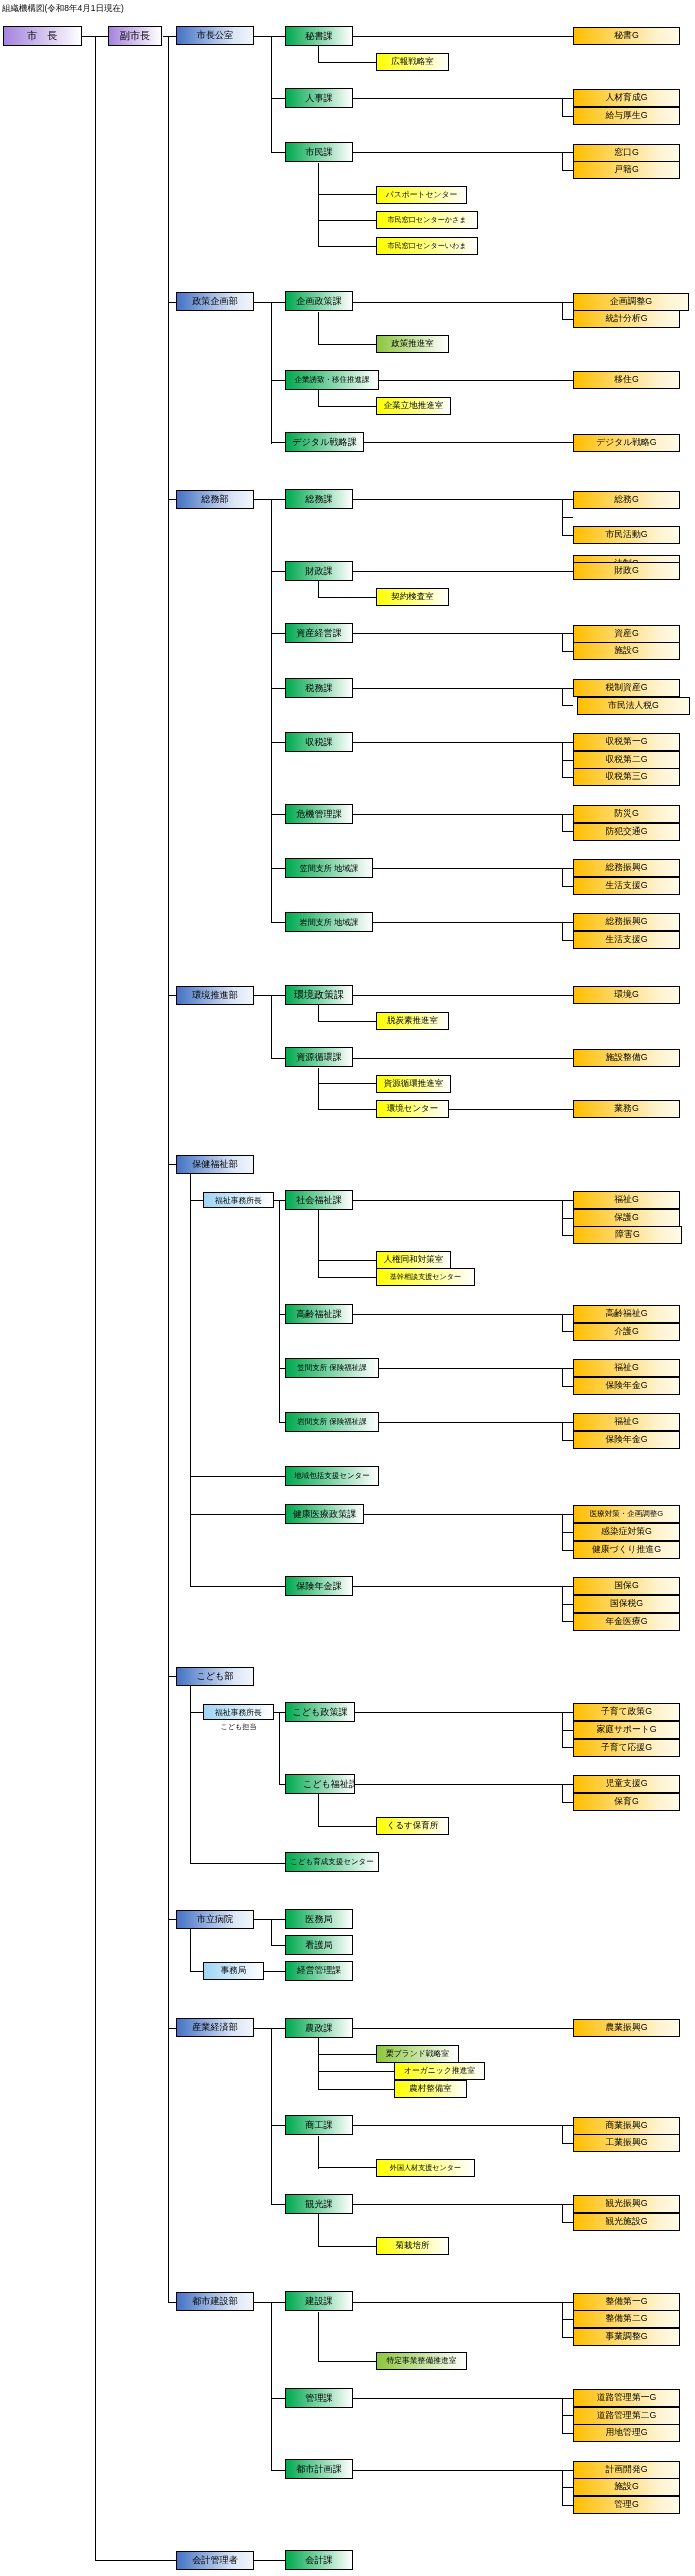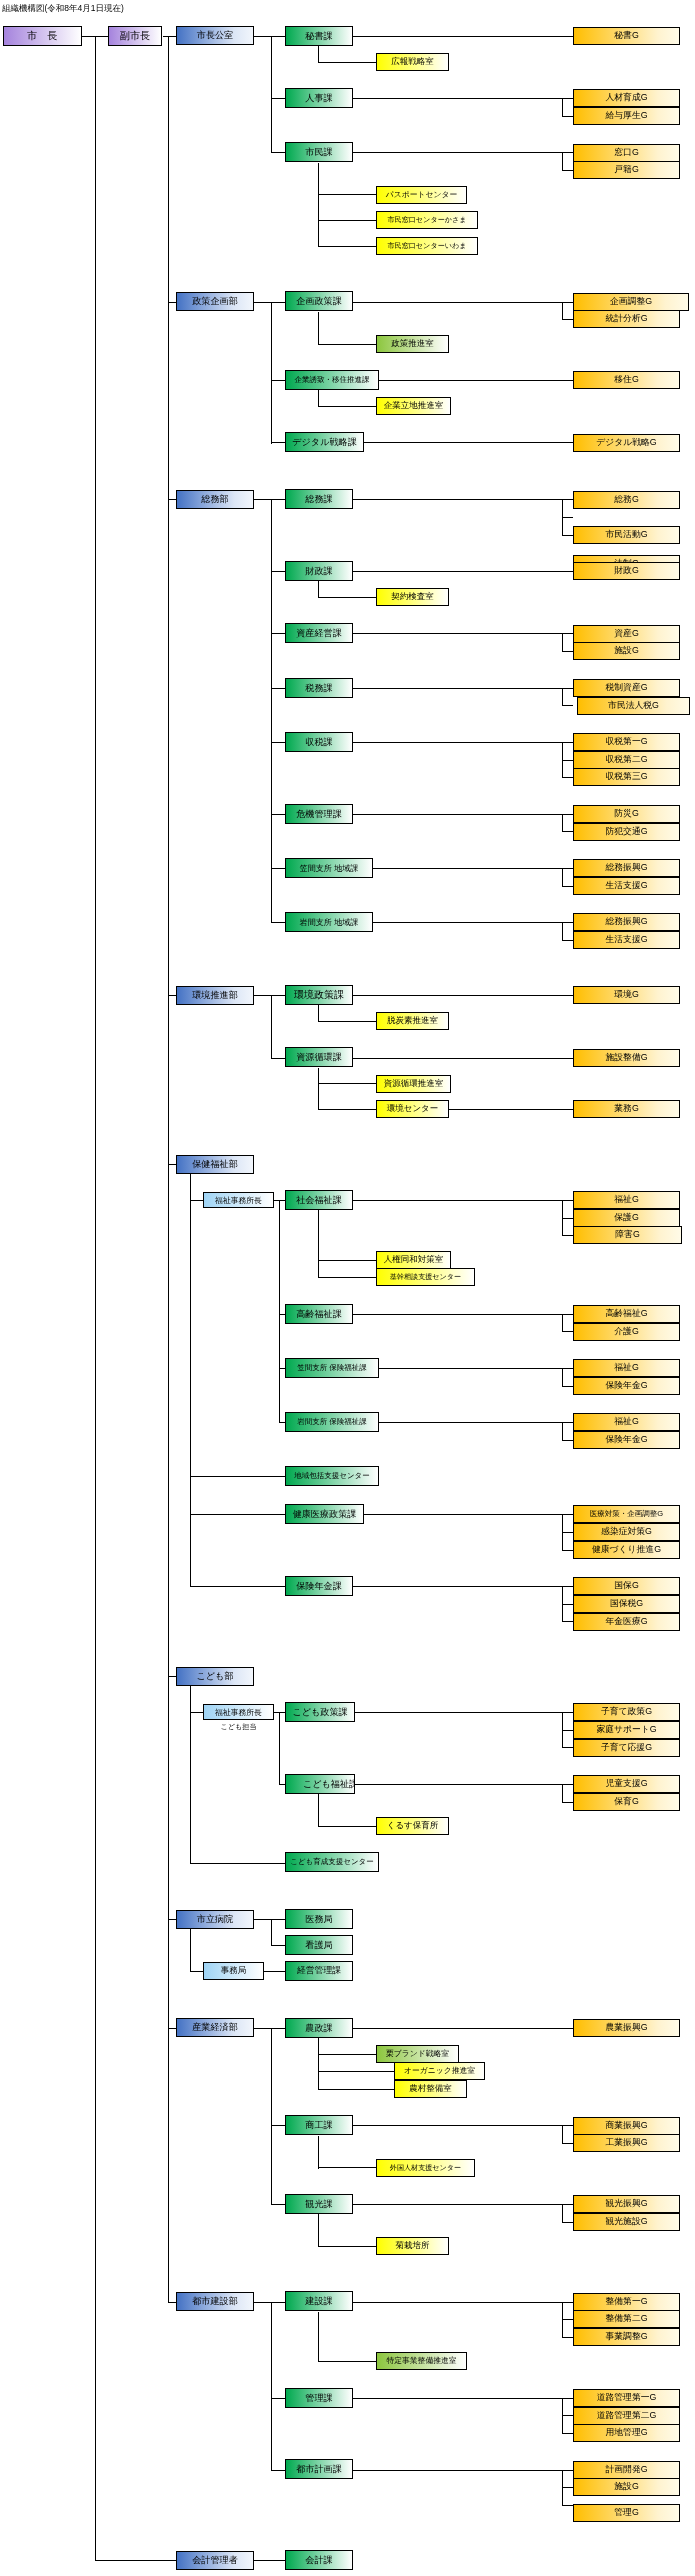--- a/index.html
+++ b/index.html
@@ -316,21 +316,21 @@
     <div class="bx g-group" style="left: 573px; top: 2407px; width: 107px; height: 17.6px; font-size: 8.8px;">道路管理第二G</div>
     <div class="ln" style="left: 562px; top: 2433px; width: 11px; height: 0.7px;"></div>
     <div class="bx g-group" style="left: 573px; top: 2424px; width: 107px; height: 17.6px; font-size: 8.8px;">用地管理G</div>
     <div class="bx g-course" style="left: 285px; top: 2459px; width: 68px; height: 20.3px; font-size: 9.1px;">都市計画課</div>
     <div class="ln" style="left: 562px; top: 2470px; width: 0.7px; height: 36px;"></div>
     <div class="ln" style="left: 352px; top: 2470px; width: 221px; height: 0.7px;"></div>
     <div class="bx g-group" style="left: 573px; top: 2461px; width: 107px; height: 17.6px; font-size: 8.8px;">計画開発G</div>
     <div class="ln" style="left: 562px; top: 2487px; width: 11px; height: 0.7px;"></div>
     <div class="bx g-group" style="left: 573px; top: 2478px; width: 107px; height: 17.6px; font-size: 8.8px;">施設G</div>
     <div class="ln" style="left: 562px; top: 2505px; width: 11px; height: 0.7px;"></div>
-    <div class="bx g-group" style="left: 573px; top: 2496px; width: 107px; height: 17.6px; font-size: 8.8px; margin-top: 8px;">管理G</div>
+    <div class="bx g-group" style="left: 573px; top: 2496px; width: 107px; height: 17.6px; font-size: 8.8px;">管理G</div>
     <div class="ln" style="left: 271px; top: 2302px; width: 0.7px; height: 169px;"></div>
     <div class="ln" style="left: 271px; top: 2398px; width: 14.2px; height: 0.7px;"></div>
     <div class="ln" style="left: 271px; top: 2470px; width: 14.2px; height: 0.7px;"></div>
     <div class="bx g-dept" style="left: 176px; top: 2292px; width: 78px; height: 19px; font-size: 9.1px;">都市建設部</div>
     <div class="ln" style="left: 168px; top: 2302px; width: 8.8px; height: 0.7px;"></div>
     <div class="ln" style="left: 254px; top: 2302px; width: 31px; height: 0.7px;"></div>
     <div class="ln" style="left: 95px; top: 2560px; width: 82px; height: 0.7px;"></div>
     <div class="bx g-dept" style="left: 176px; top: 2551px; width: 78px; height: 19px; font-size: 9.1px;">会計管理者</div>
     <div class="ln" style="left: 254px; top: 2560px; width: 31px; height: 0.7px;"></div>
     <div class="bx g-course" style="left: 285px; top: 2550px; width: 68px; height: 20.3px; font-size: 9.1px;">会計課</div>

